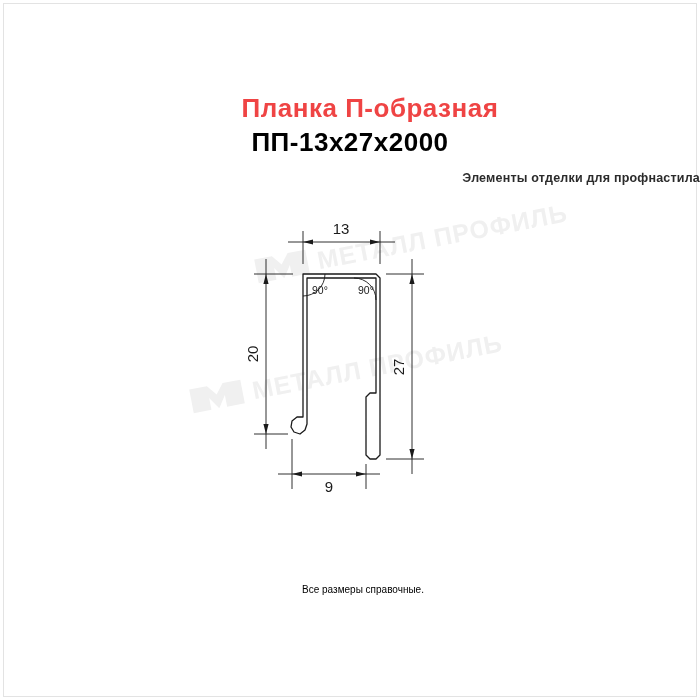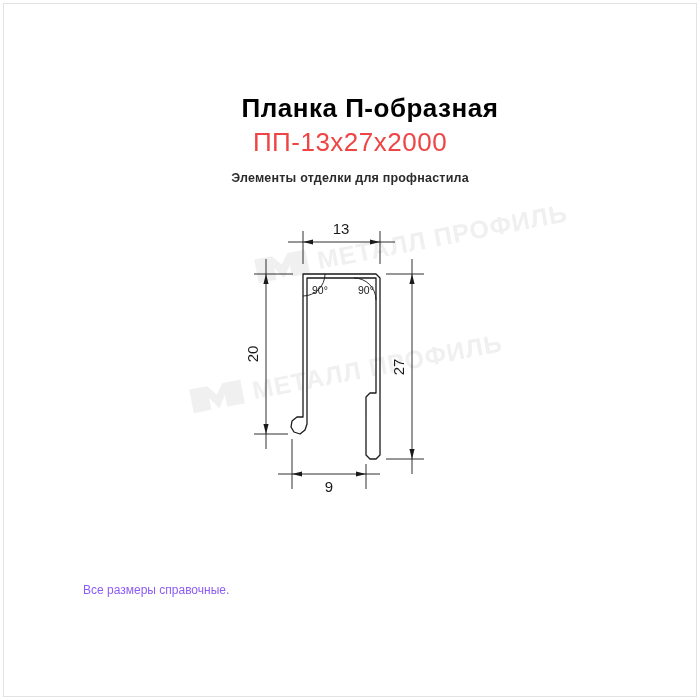--- a/index.html
+++ b/index.html
@@ -34,38 +34,39 @@
     left: 0;
     top: 92px;
     width: 700px;
     text-align: center;
   }
   .title-1 {
     font-size: 26px;
     font-weight: bold;
     letter-spacing: 0.5px;
     line-height: 32px;
-    color: #000000;
+    color: #ef4444;
     padding-left: 40px;
   }
   .title-2 {
     font-size: 26px;
-    font-weight: normal;
+    font-weight: bold;
     letter-spacing: 0.5px;
     line-height: 32px;
-    color: #ef4444;
+    color: #000000;
     margin-top: 2px;
     text-align: center;
   }
   .subtitle {
     font-size: 12.5px;
     font-weight: bold;
     color: #2b2b2b;
     margin-top: 13px;
     letter-spacing: 0.2px;
+    text-align: right;
   }
   .drawing-area {
     position: absolute;
     left: 180px;
     top: 201px;
     width: 380px;
     height: 320px;
   }
   .watermarks {
     position: absolute;
@@ -73,23 +74,24 @@
     width: 700px; height: 700px;
     pointer-events: none;
   }
   .notes {
     position: absolute;
     left: 83px;
     top: 580px;
     width: 560px;
   }
   .note-line {
-    font-size: 12px;
-    color: #8b5cf6;
+    font-size: 10px;
+    color: #000000;
     line-height: 20px;
+    text-align: center;
   }
   svg { display: block; }
   text { font-family: "Liberation Sans", sans-serif; }
 </style>
 </head>
 <body>
 
 <div class="page">
 
   <div class="border-frame"></div>

